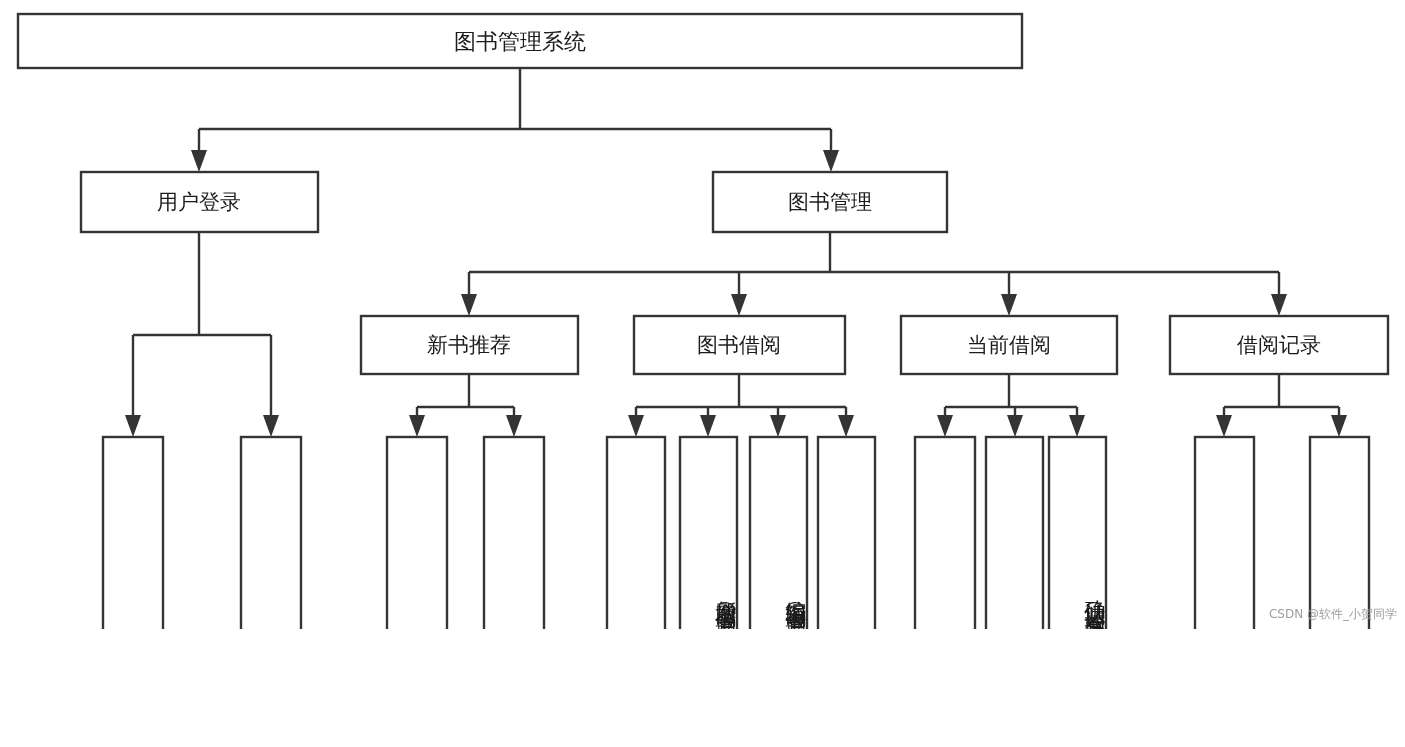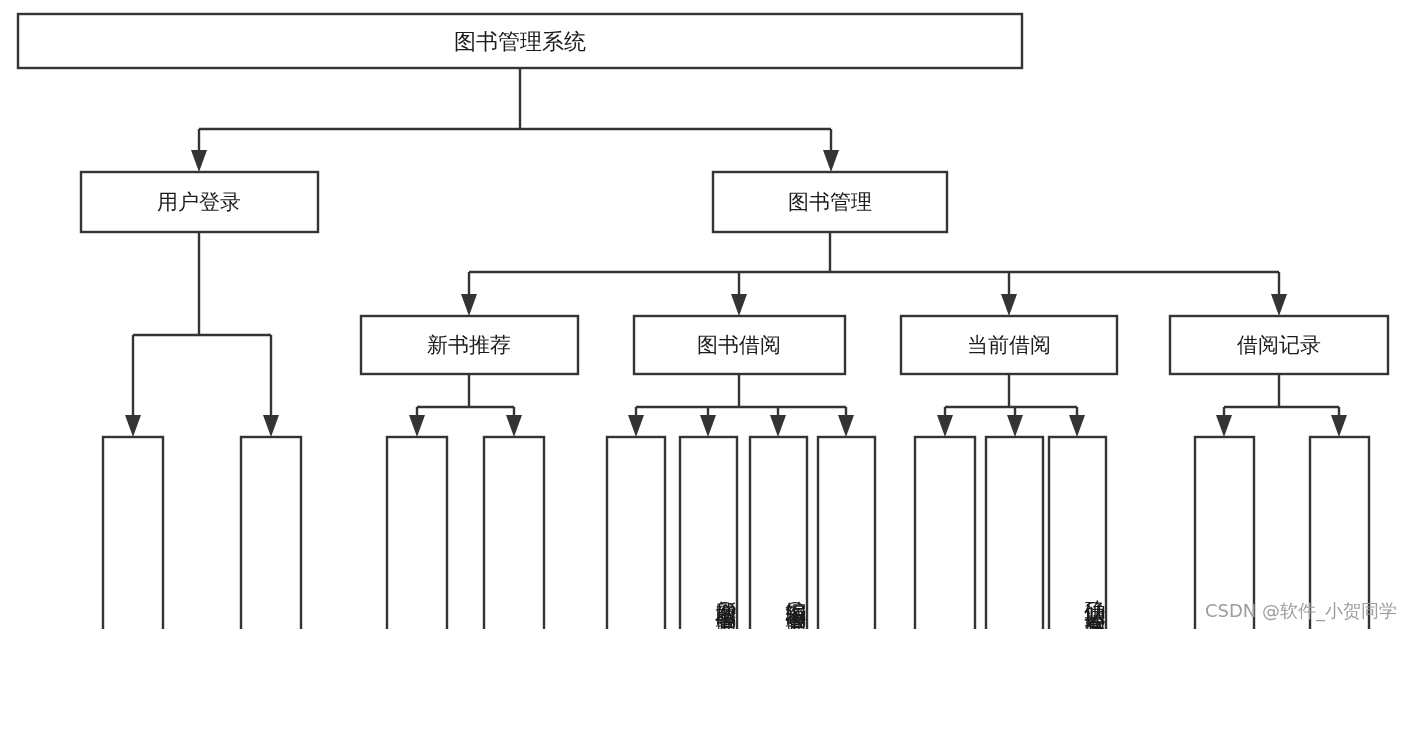--- a/index.html
+++ b/index.html
@@ -66,21 +66,21 @@
     justify-content: center;
     white-space: nowrap;
     pointer-events: none;
     user-select: none;
   }
   .watermark {
     position: absolute;
     right: 8px;
     bottom: 6px;
     font-family: "DejaVu Sans", "Liberation Sans", sans-serif;
-    font-size: 18px;
+    font-size: 12px;
     color: #9c9c9c;
     white-space: nowrap;
     user-select: none;
   }
 </style>
 </head>
 <body>
 
 <div id="diagram-root">
 

